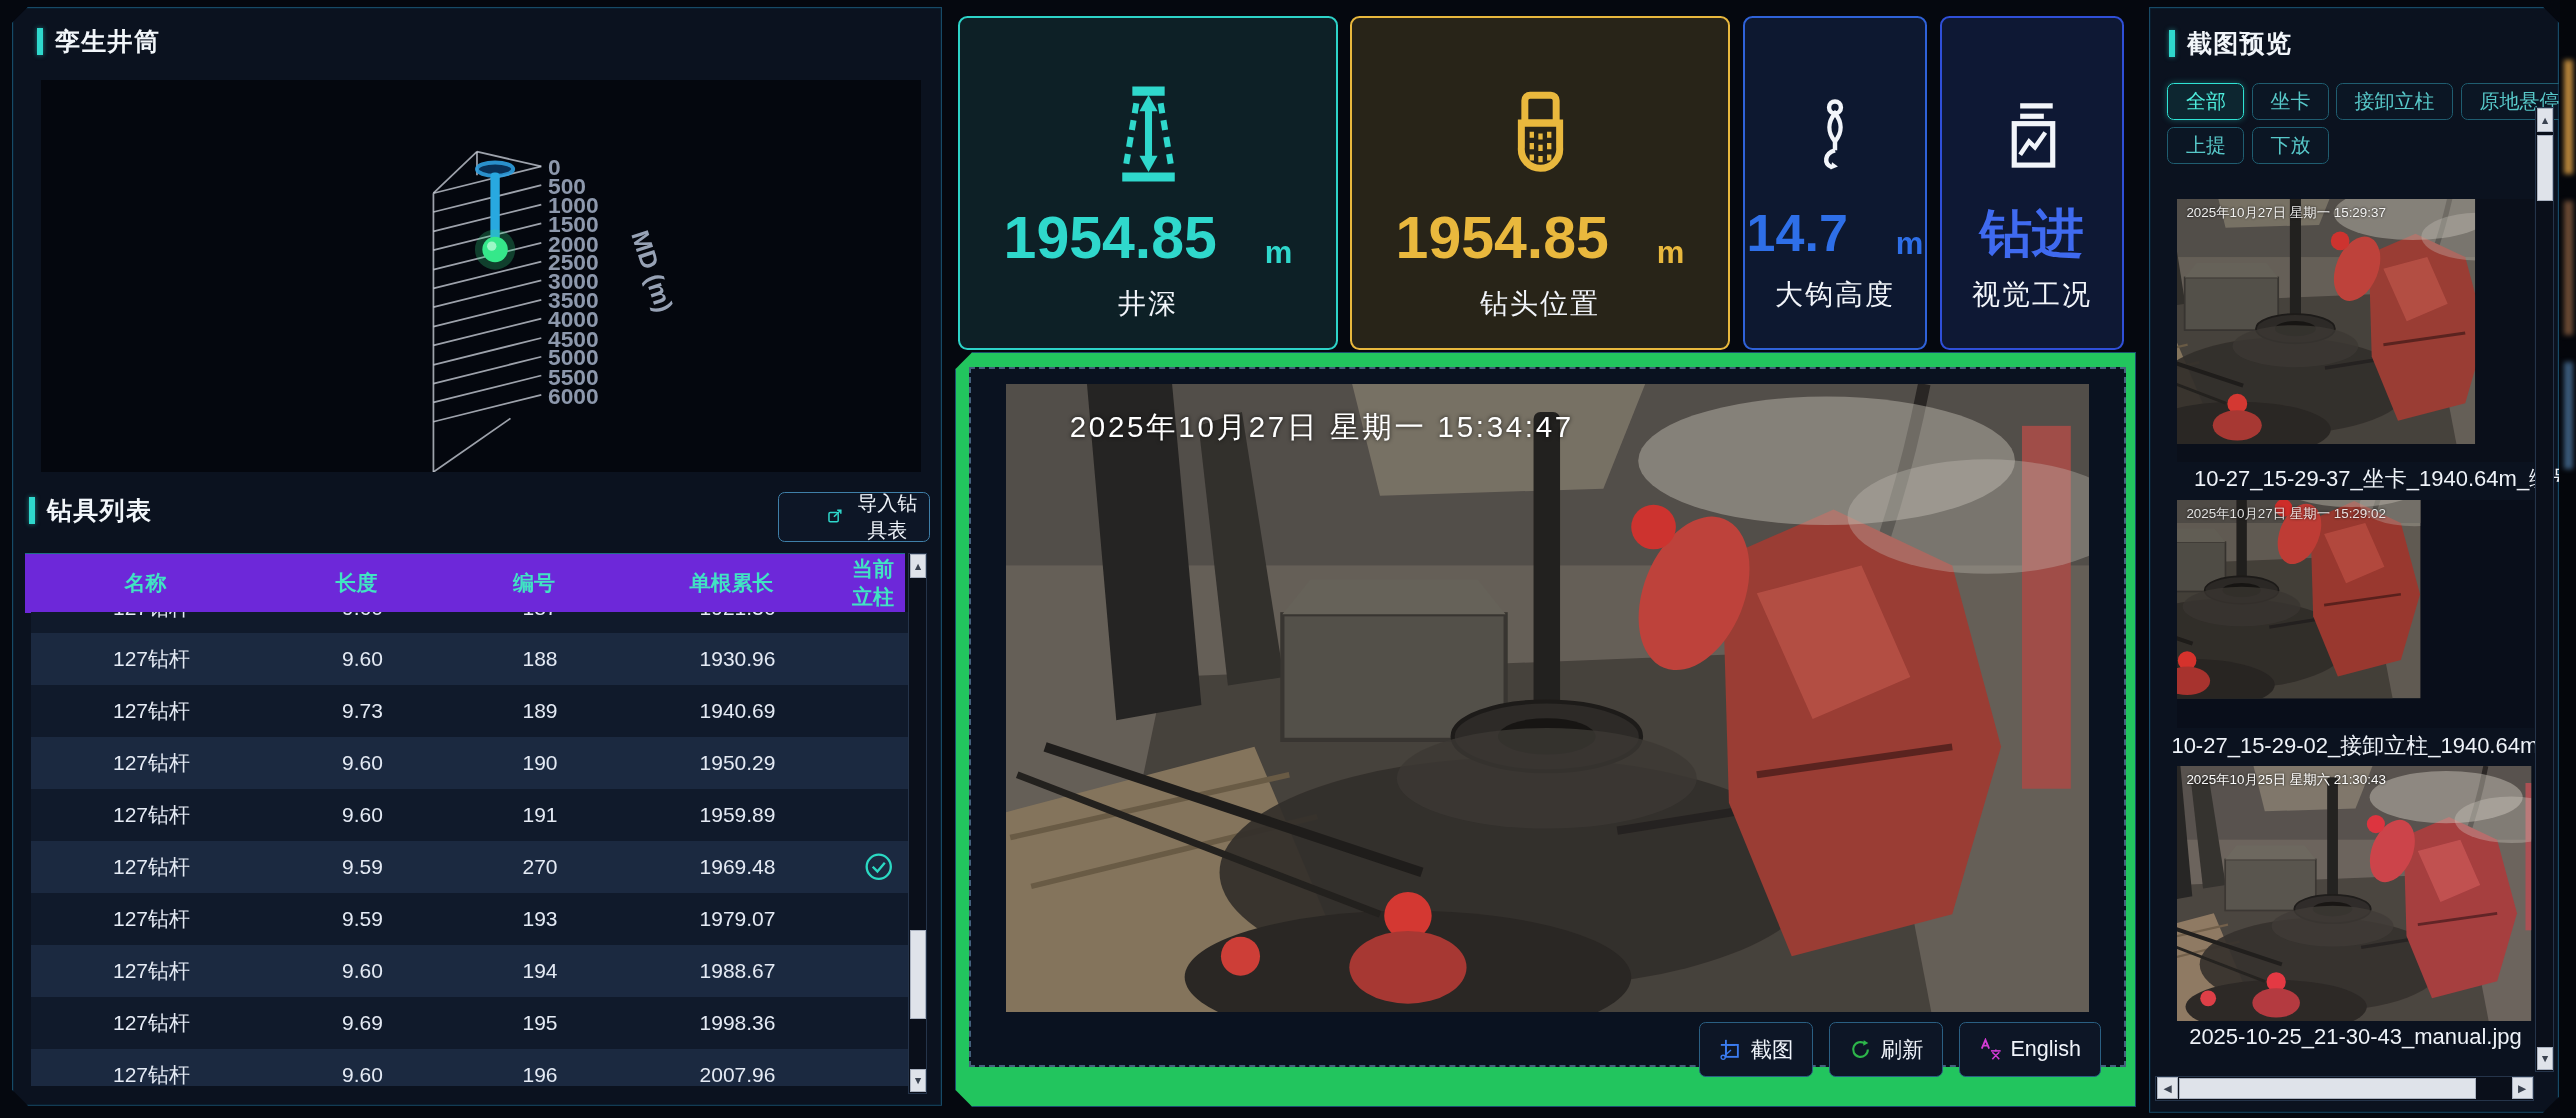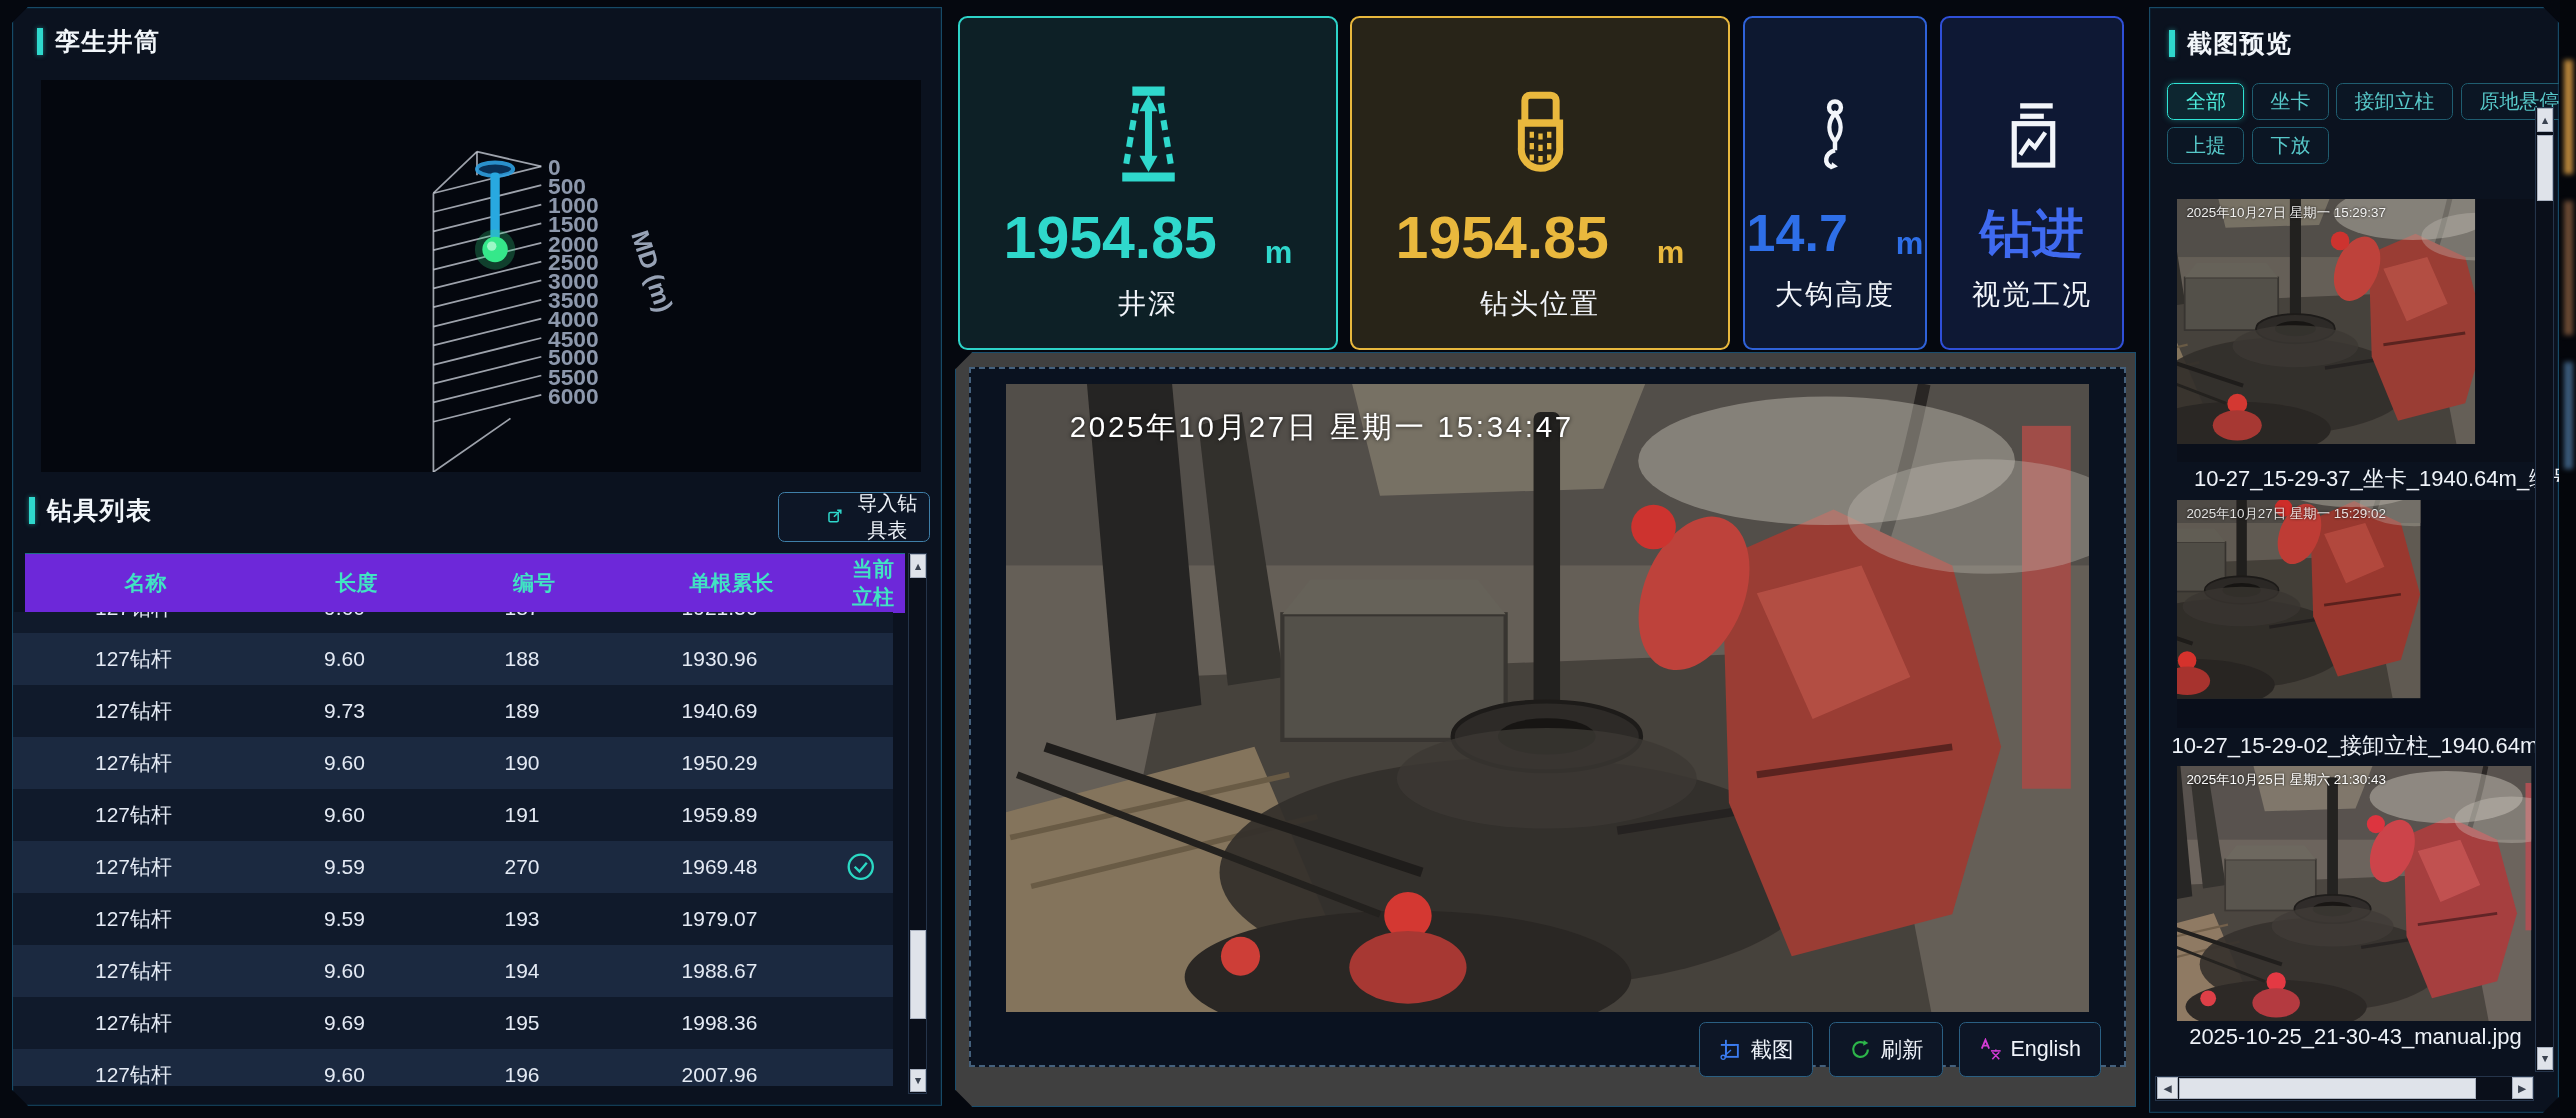--- a/index.html
+++ b/index.html
@@ -29,21 +29,21 @@
     position:absolute;display:flex;align-items:center;justify-content:center;gap:8px;
     border:1.3px solid #3f7fa8;border-radius:6.7px;background:#0d1626;
     font-size:20px;color:#eef3f9;padding-left:48px;
   }
   .thead,.trow{display:grid;grid-template-columns:241px 181px 174px 221px 62px;align-items:center;}
   .thead{
     position:absolute;left:12px;top:545px;width:880px;height:59px;
     background:#6d28d9;border-top:1.3px solid #1e7086;
   }
   .thead span{font-size:21px;font-weight:700;color:#41e3c3;text-align:center;}
-  .rows{position:absolute;left:0;top:604px;width:880px;height:474px;overflow:hidden;background:#7dd3fc;}
+  .rows{position:absolute;left:18px;top:604px;width:880px;height:474px;overflow:hidden;background:#7dd3fc;}
   .trow{height:52px;}
   .trow.partial{height:21.5px;overflow:hidden;position:relative;}
   .trow.partial .inner{position:absolute;left:0;top:-30px;width:100%;height:52px;display:grid;grid-template-columns:241px 181px 174px 221px 62px;align-items:center;}
   .trow.light{background:#1b2940;}
   .trow.dark{background:#101a2b;}
   .trow span{font-size:21px;color:#e4eaf4;text-align:center;}
   .checkwrap{display:flex;align-items:center;justify-content:center;}
   
   .sbar{position:absolute;background:#0a0f1a;border:0.7px solid #25344a;}
   .sb-btn{position:absolute;background:#dfe3ea;display:flex;align-items:center;justify-content:center;
@@ -52,21 +52,21 @@
   
   .card{position:absolute;border-radius:9.4px;border:2px solid;display:flex;flex-direction:column;align-items:center;}
   .card-icon{margin-top:52px;height:127px;display:flex;align-items:center;justify-content:center;}
   .card3 .card-icon,.card4 .card-icon{margin-top:58px;height:119px;}
   .card-value{margin-top:12px;font-size:59px;font-weight:700;line-height:1;display:flex;align-items:flex-end;gap:44px;}
   .card-value .unit{font-size:31px;font-weight:700;margin-left:4px;}
   .card3 .card-value,.card4 .card-value{font-size:52px;}
   .card-label{margin-top:17.4px;font-size:28px;color:#f2f5fa;letter-spacing:2px;}
   
   .video-panel{position:absolute;left:955px;top:352px;width:1179px;height:753px;
-    background:#404040;border:1.3px solid #1a4e6e;
+    background:#22c55e;border:1.3px solid #1a4e6e;
     clip-path:polygon(17.4px 0,100% 0,100% 100%,17.4px 100%,0 calc(100% - 17.4px),0 17.4px);}
   .dashed-box{position:absolute;left:12.7px;top:14px;width:1153px;height:696px;
     border:2px dashed #44607c;background:#0a1220;}
   .video-frame{position:absolute;left:35px;top:14.8px;width:1083px;height:628px;background:#222;overflow:hidden;}
   .video-ts{position:absolute;left:64px;top:24px;font-size:29.5px;color:#fff;
     text-shadow:0 0 4px rgba(0,0,0,.8);letter-spacing:2.7px;font-weight:500;}
   .btnrow{position:absolute;right:34px;bottom:29.5px;display:flex;gap:16px;}
   .act-btn{display:flex;align-items:center;justify-content:center;gap:8px;
     border:1.3px solid #2a5f82;border-radius:6.7px;background:#0d1626;
     font-size:21.5px;color:#f0f4fa;padding:12px 19px;}

